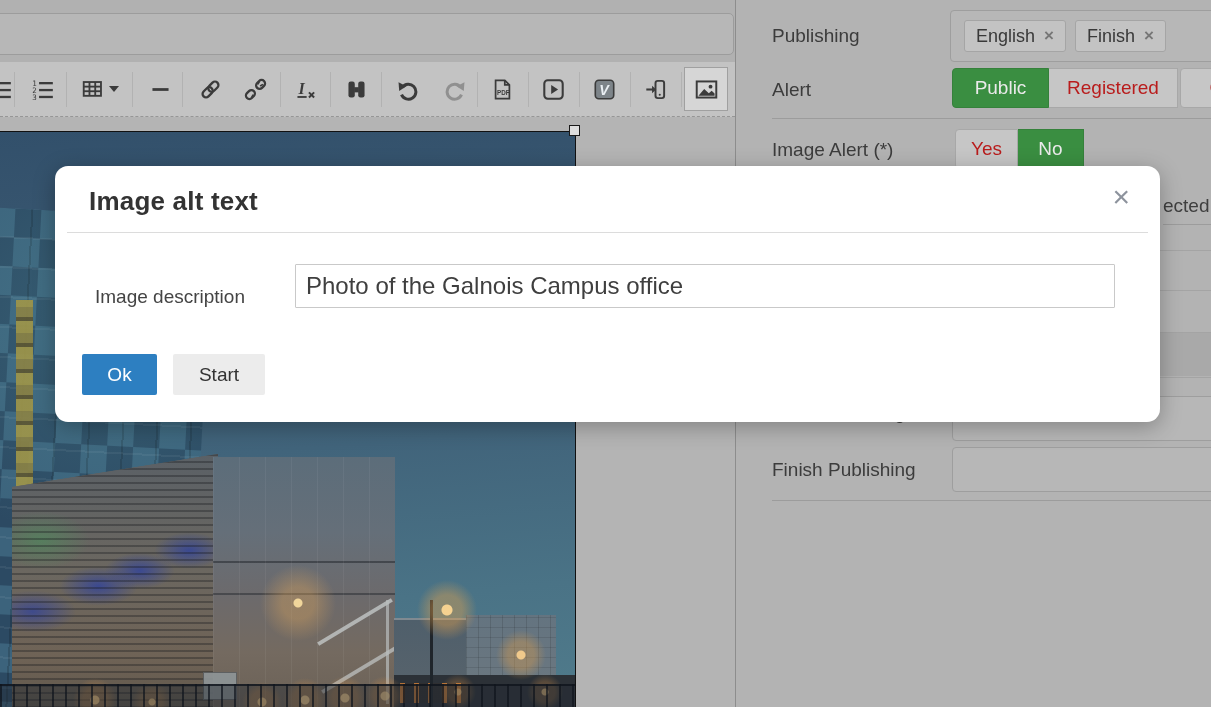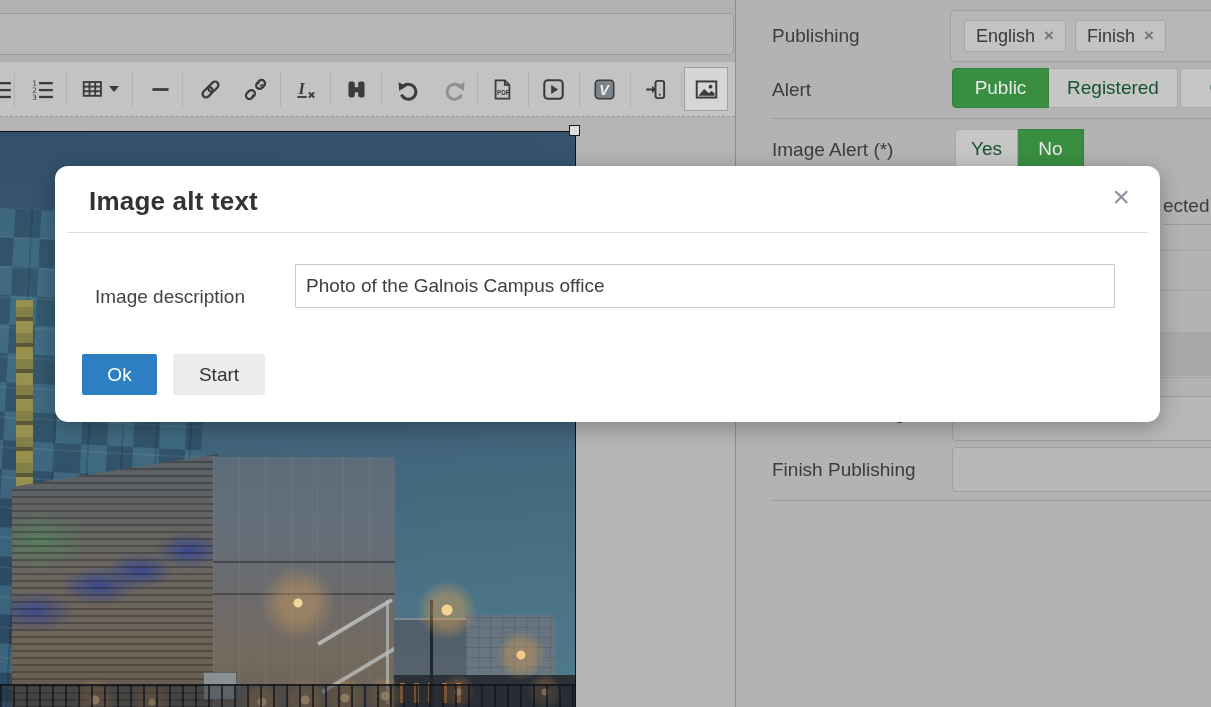--- a/index.html
+++ b/index.html
@@ -100,41 +100,41 @@
   
   .sidebar { position:absolute; left:736px; top:0; width:475px; height:707px; background:#b3b3b3; overflow:hidden; }
   .sb-label { position:absolute; left:36px; font-size:19px; color:#3c3c3c; }
   .tagbox { position:absolute; left:214px; top:10px; width:320px; height:52px;
     background:#b7b7b7; border:1px solid #9e9e9e; border-radius:4px; padding:9px 0 0 13px; display:flex; gap:9px; }
   .tag { display:inline-flex; align-items:center; height:32px; padding:0 11px; background:#c3c3c3;
     border:1px solid #a5a5a5; border-radius:3px; font-size:18px; color:#393939; cursor:default; }
   .tag .x { margin-left:9px; color:#767676; font-weight:bold; font-size:17px; cursor:pointer; }
   .btn-group { position:absolute; display:flex; }
   .gbtn { height:40px; display:flex; align-items:center; justify-content:center; font-size:19px;
-    background:#c6c6c6; color:#14532d; border:1px solid #a8a8a8; border-left-width:0; cursor:pointer; }
+    background:#c6c6c6; color:#b91c1c; border:1px solid #a8a8a8; border-left-width:0; cursor:pointer; }
   .gbtn:first-child { border-left-width:1px; border-radius:4px 0 0 4px; }
   .gbtn.selected { background:#3a8e41; color:#eaeaea; border-color:#35813b; }
   .gbtn.lone { border-left-width:1px; border-radius:4px 0 0 4px; }
   .sb-divider { position:absolute; height:1px; background:#9c9c9c; }
   .hidden-frag { position:absolute; left:427px; top:195px; font-size:19px; color:#3e3e3e; }
   .row-line { position:absolute; left:424px; width:51px; height:1px; background:#a4a4a4; }
   .row-band { position:absolute; left:424px; top:333px; width:51px; height:43px; background:rgba(0,0,0,.05); }
   .sb-input { position:absolute; left:216px; width:270px; height:45px;
     background:#b7b7b7; border:1px solid #9e9e9e; border-radius:4px; font-size:18px; color:#3c3c3c; padding:0 10px; }
 
   
   .modal { position:absolute; left:55px; top:166px; width:1105px; height:256px; background:#fff;
     border-radius:13px; box-shadow:0 5px 22px rgba(0,0,0,.28); z-index:10; }
   .modal-header { position:relative; margin:0 12px; padding:20px 22px 15px; border-bottom:1px solid #dcdcdc; }
   .modal-title { font-size:26px; font-weight:bold; color:#333; letter-spacing:.2px; }
   .modal-close { position:absolute; right:18px; top:16px; font-size:30px; line-height:30px; color:#8d939d;
     background:none; border:none; cursor:pointer; font-family:"Liberation Sans",sans-serif; }
   .modal-body { display:flex; align-items:flex-end; padding:31px 45px 0 40px; }
   .field-label { width:200px; flex:0 0 200px; font-size:19px; color:#444; }
-  .field-input { flex:1; height:44px; border:1px solid #c9c9c9; border-radius:1px; font-size:19px;
+  .field-input { flex:1; height:44px; border:1px solid #c9c9c9; border-radius:1px; font-size:24px;
     color:#3f3f3f; padding:12px 10px; font-family:"Liberation Sans",sans-serif; }
   .modal-footer { padding:46px 0 0 27px; display:flex; gap:16px; }
   .btn { height:41px; font-size:19px; border:none; border-radius:2px; cursor:pointer;
     font-family:"Liberation Sans",sans-serif; }
   .btn-ok { width:75px; background:#2d7fc1; color:#fff; }
   .btn-cancel { width:92px; background:#ececec; color:#333; }
 </style>
 </head>
 <body>
 

